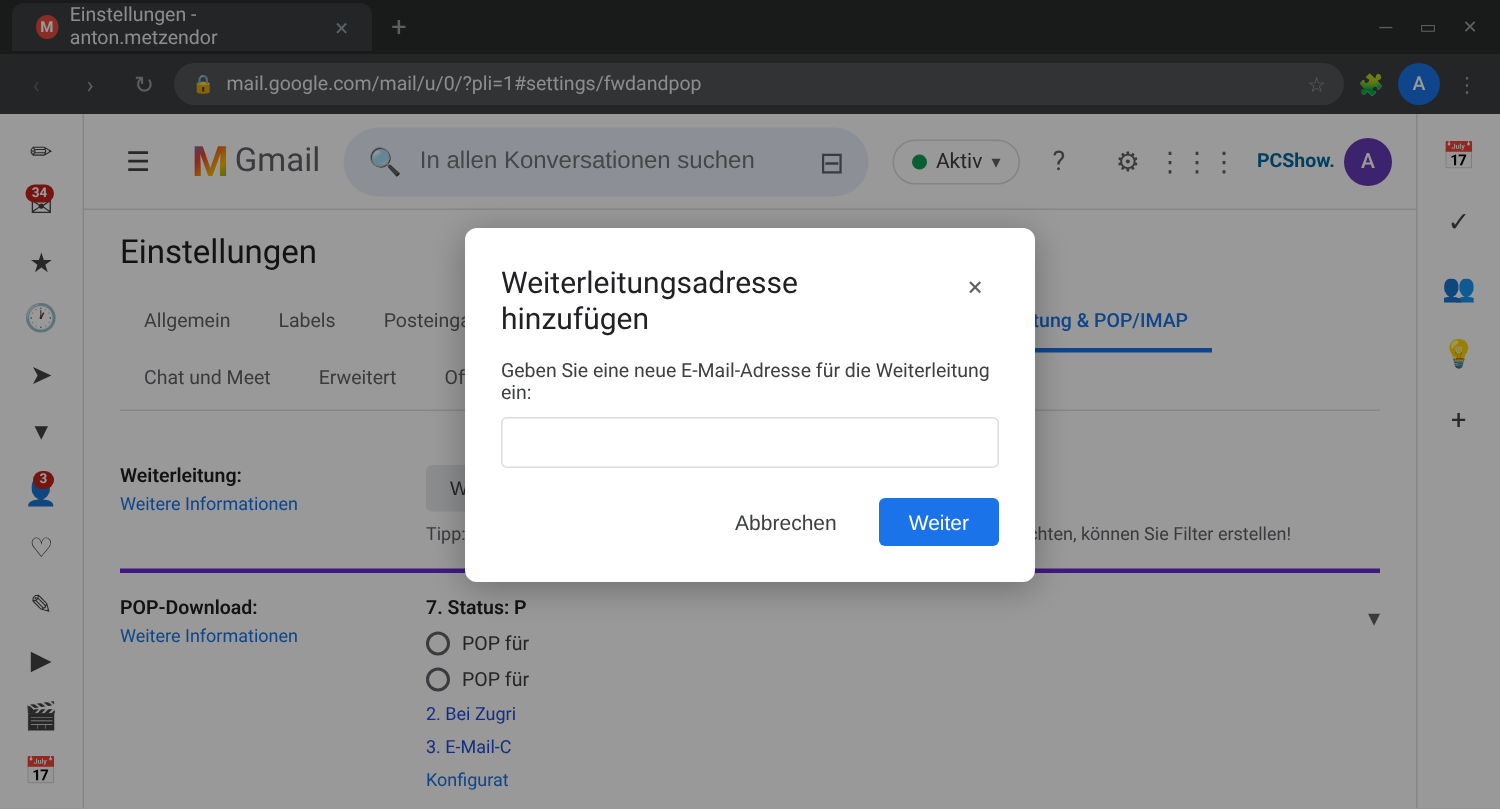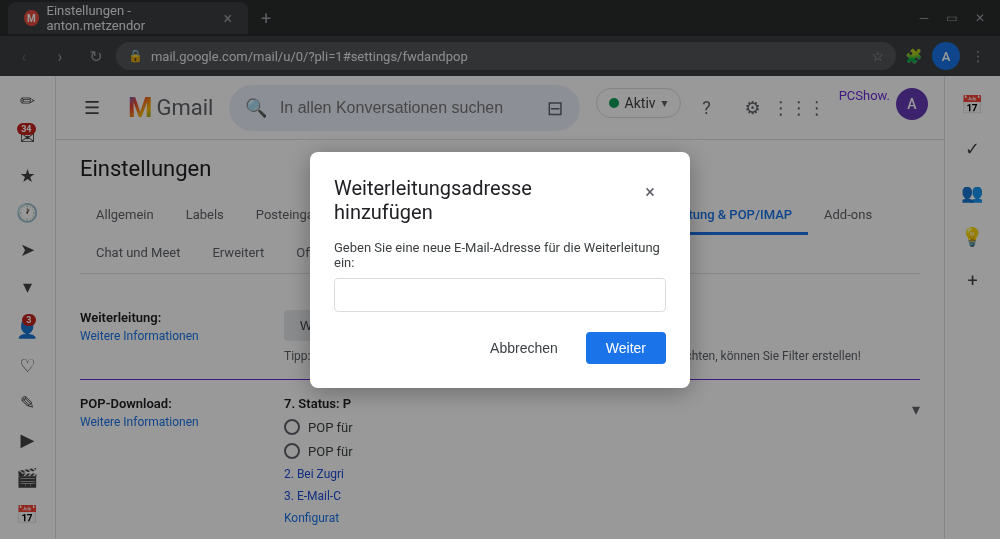--- a/index.html
+++ b/index.html
@@ -200,21 +200,21 @@
     }
     .search-icon { color: #5f6368; font-size: 18px; }
     .search-input {
       flex: 1;
       border: none; background: transparent;
       font-size: 16px; color: #202124;
       outline: none;
     }
     .search-filter { color: #5f6368; font-size: 20px; cursor: pointer; }
     .header-right {
-      display: flex; align-items: flex-start; gap: 6px;
+      display: flex; align-items: center; gap: 6px;
       margin-left: auto;
     }
     .header-icon-btn {
       width: 40px; height: 40px;
       border-radius: 50%;
       display: flex; align-items: center; justify-content: center;
       font-size: 18px; color: #5f6368;
       cursor: pointer;
     }
     .status-btn {
@@ -228,21 +228,21 @@
     .status-dot { width: 10px; height: 10px; border-radius: 50%; background: #0f9d58; }
     .profile-avatar {
       width: 32px; height: 32px;
       border-radius: 50%;
       background: #673ab7;
       display: flex; align-items: center; justify-content: center;
       color: white; font-size: 14px; font-weight: 500;
       cursor: pointer;
     }
     .pcshow-logo {
-      font-size: 13px; font-weight: normal; color: #6d28d9;
+      font-size: 13px; font-weight: bold; color: #0369a1;
       cursor: pointer;
       padding-left: 14px;
     }
 
     
     .settings-content {
       flex: 1;
       overflow-y: auto;
       padding: 16px 24px;
       background: white;
@@ -268,21 +268,21 @@
     }
     .tab-item.active {
       color: #1a73e8;
       border-bottom: 3px solid #1a73e8;
       font-weight: 500;
     }
 
     .settings-section {
       display: flex;
       padding: 16px 0;
-      border-bottom: 1px solid #6d28d9;
+      border-bottom: 3px solid #6d28d9;
       gap: 24px;
     }
     .section-label {
       width: 180px;
       flex-shrink: 0;
     }
     .section-label-title {
       font-size: 13px; font-weight: 600; color: #202124;
       margin-bottom: 4px;
     }
@@ -526,21 +526,20 @@
     <div class="settings-content">
       <div class="settings-title">Einstellungen</div>
 
       <div class="settings-tabs">
         <div class="tab-item">Allgemein</div>
         <div class="tab-item">Labels</div>
         <div class="tab-item">Posteingang</div>
         <div class="tab-item">Konten</div>
         <div class="tab-item">Filter und blockierte Adressen</div>
         <div class="tab-item active">Weiterleitung &amp; POP/IMAP</div>
-        <div class="tab-item">Add-ons</div>
         <div class="tab-item">Chat und Meet</div>
         <div class="tab-item">Erweitert</div>
         <div class="tab-item">Offline</div>
       </div>
 
       <div class="settings-section">
         <div class="section-label">
           <div class="section-label-title">Weiterleitung:</div>
           <div class="section-label-link">Weitere Informationen</div>
         </div>

